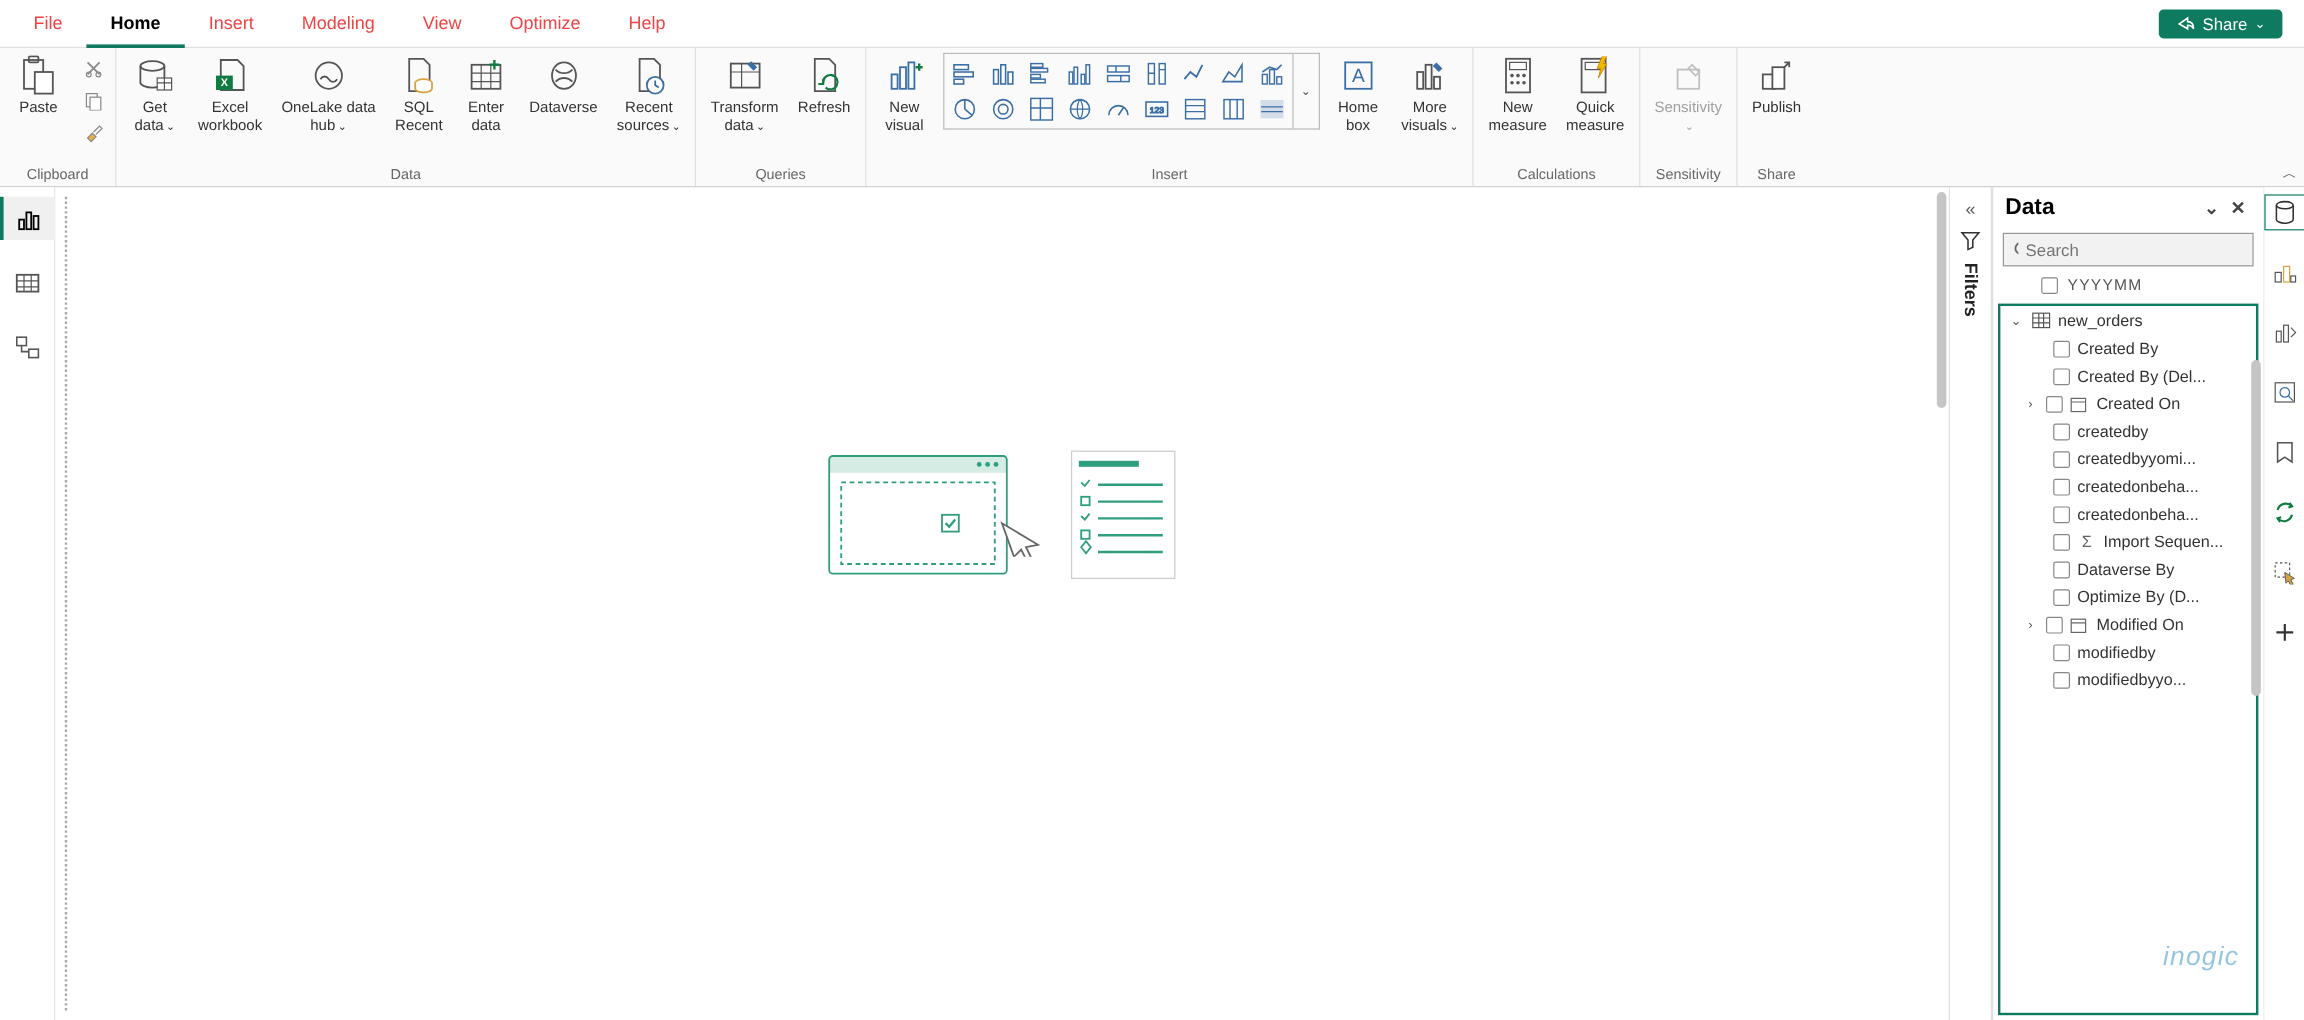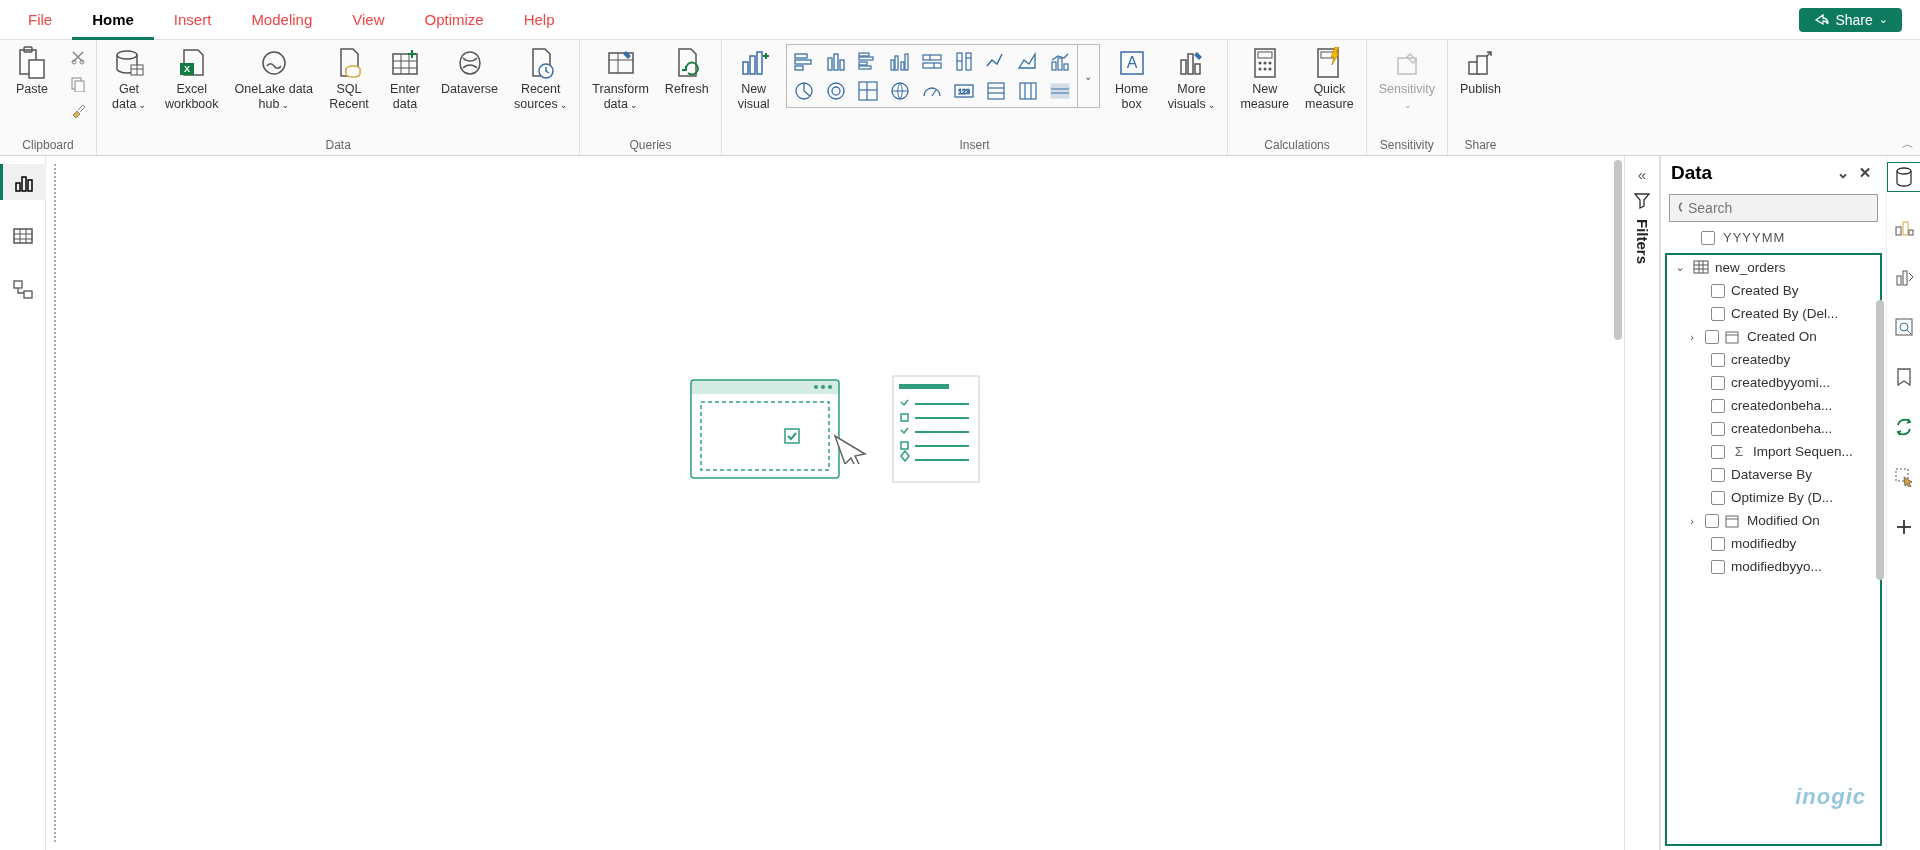--- a/index.html
+++ b/index.html
@@ -76,21 +76,21 @@
 .indent1b { padding-left: 18px; }
 .above-tree { padding:4px 6px 4px 40px; display:flex; align-items:center; gap:8px; font-size:13px; color:#555; }
 
 
 .scroll-thumb { position:absolute; right:36px; top:300px; width:8px; height:280px; background:#c5c5c5; border-radius:4px; }
 
 
 .canvas-scroll { position:absolute; right:298px; top:160px; width:8px; height:180px; background:#c5c5c5; border-radius:4px; }
 
 
-.watermark { position:absolute; right:54px; bottom:40px; font-size:22px; color:#7ab8d6; font-weight:700; font-style:italic; opacity:0.8; pointer-events:none; letter-spacing:1px; }
+.watermark { position:absolute; right:54px; bottom:40px; font-size:22px; color:#7ab8d6; font-weight:400; font-style:italic; opacity:0.8; pointer-events:none; letter-spacing:1px; }
 
 svg { display:block; }
 </style>
 </head>
 <body>
 
 <div class="menubar">
   <div class="tab">File</div>
   <div class="tab active">Home</div>
   <div class="tab">Insert</div>

